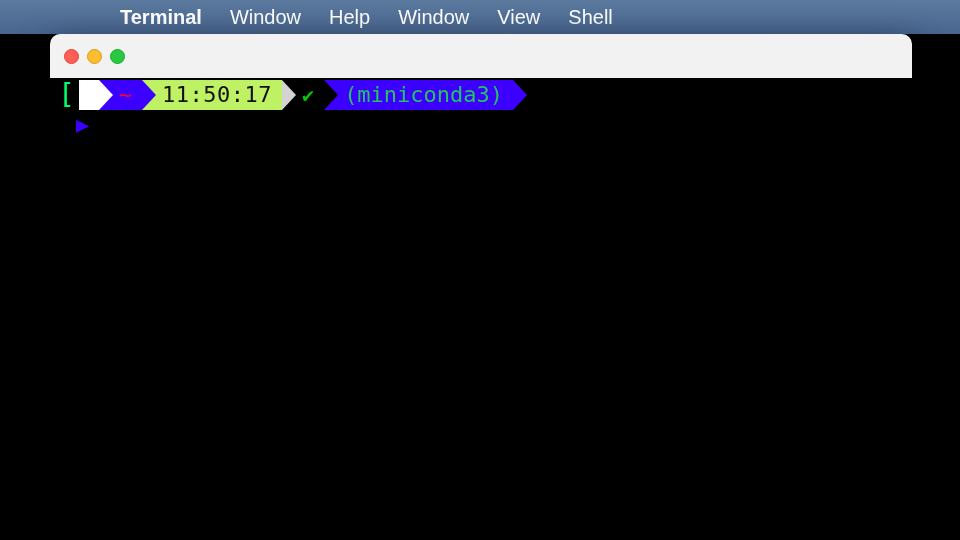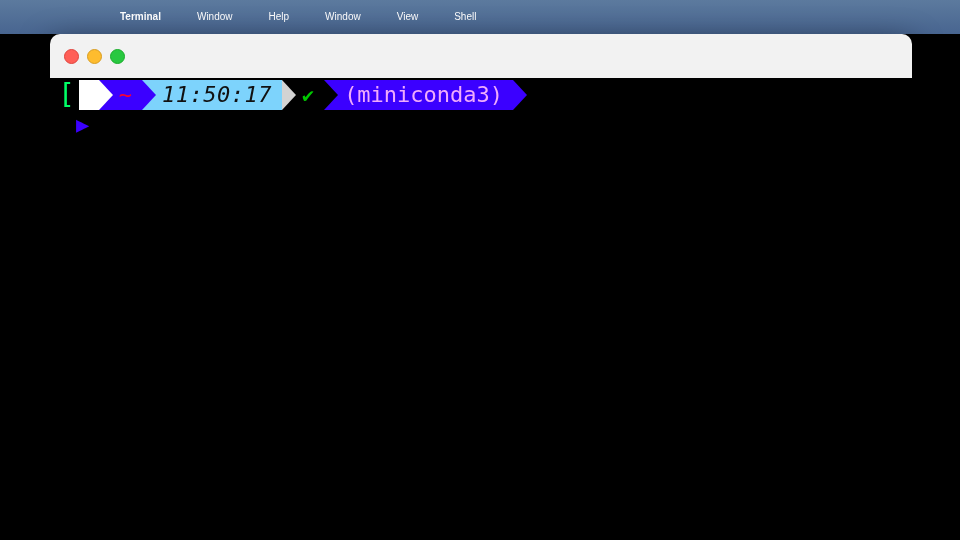--- a/index.html
+++ b/index.html
@@ -15,22 +15,22 @@
     
     .menubar {
       position: absolute;
       top: 0; left: 0; right: 0;
       height: 34px;
       background: linear-gradient(to bottom, #5c7a9e 0%, #486590 100%);
       display: flex;
       align-items: center;
       padding-left: 58px;
       color: #fff;
-      font-size: 10px;
-      gap: 8px;
+      font-size: 20px;
+      gap: 0;
     }
     .menubar .apple-logo {
       position: absolute;
       left: 76px;
       top: 6px;
       font-size: 20px;
       color: #fff;
     }
     .menubar .menu-item {
       padding: 0 14px;
@@ -108,25 +108,25 @@
       width: 0; height: 0;
       border-top: 15px solid transparent;
       border-bottom: 15px solid transparent;
       border-left: 14px solid currentColor;
       z-index: 2;
     }
     .seg-os   { background: #fff; color: #000; }
     .seg-os .arrow { color: #fff; }
     .seg-cwd  { background: #3b00ff; color: #ff002f; padding-left: 20px; }
     .seg-cwd .arrow { color: #3b00ff; }
-    .seg-time { background: #7dd3fc; color: #111; padding-left: 20px; font-weight: 500; letter-spacing: 0.5px; font-style: italic;}
+    .seg-time { background: #bef264; color: #111; padding-left: 20px; font-weight: 500; letter-spacing: 0.5px;}
     .seg-time .arrow { color: #d3d3d3; }
     .seg-status { background: #000; color: #00c800; padding-left: 20px; }
     .seg-status .arrow { color: #000; }
-    .seg-env  { background: #3b00ff; color: #f0abfc; padding-left: 20px; }
+    .seg-env  { background: #3b00ff; color: #22c55e; padding-left: 20px; }
     .seg-env .arrow { color: #3b00ff; }
 
     .apple-glyph {
       font-size: 20px;
       line-height: 1;
     }
 
     .check-icon {
       font-weight: 900;
       font-size: 20px;

